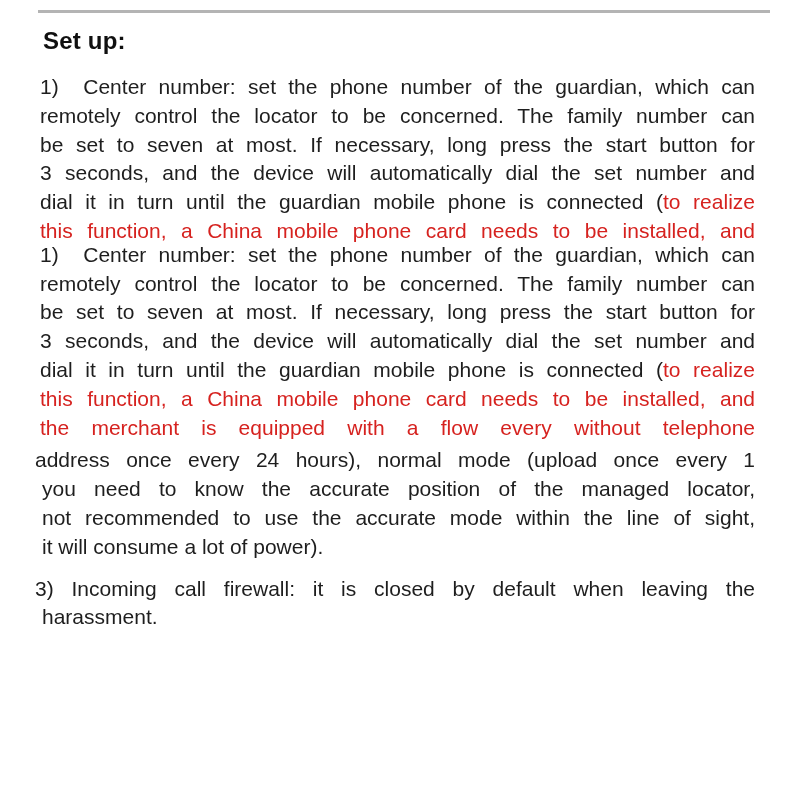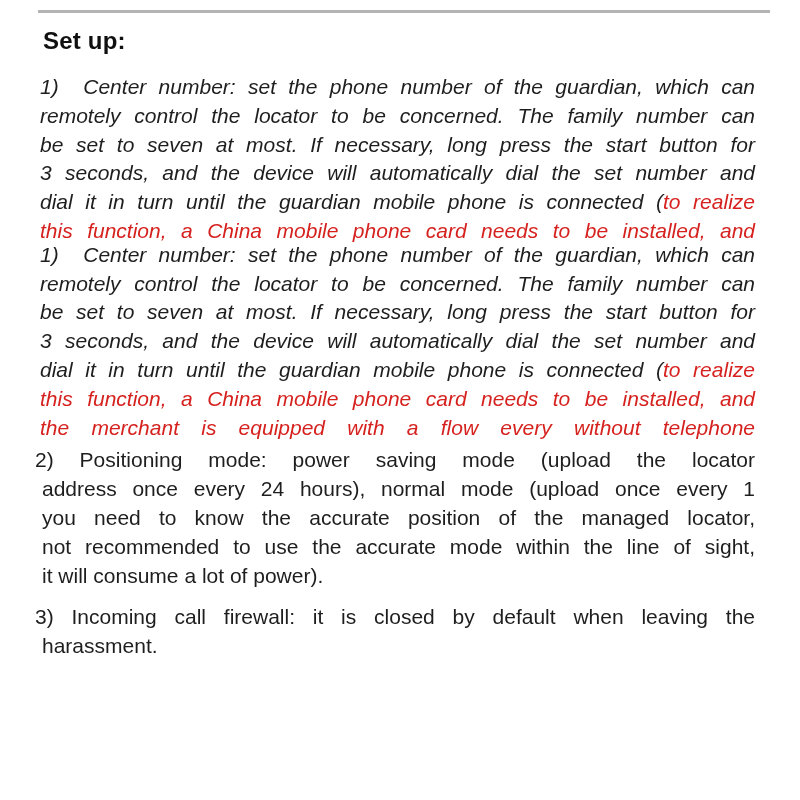--- a/index.html
+++ b/index.html
@@ -26,21 +26,21 @@
     color: #101010;
     margin: 13px 8px 0 43px;
     letter-spacing: 0.2px;
   }
   .doc {
     margin: 17px 45px 0 35px;
     font-size: 21px;
     line-height: 28.8px;
   }
   .para { margin: 0; }
-  .para.flush { padding-left: 5px; font-style: italic; }
+  .para.flush { padding-left: 5px; }
   .para.hang  { padding-left: 7px; }
   .para.hang .line:first-child { text-indent: -7px; }
   .para.tight  { margin-top: -5px; }
   .para.gap-sm { margin-top: 4px; }
   .para.gap-lg { margin-top: 13px; }
   .line {
     min-height: 28.8px;
   }
   .line.just {
     text-align: justify;
@@ -67,21 +67,20 @@
     <div class="para flush tight">
       <div class="line just"><span>1)&nbsp; Center number: set the phone number of the guardian, which can</span></div>
       <div class="line just"><span>remotely control the locator to be concerned. The family number can</span></div>
       <div class="line just"><span>be set to seven at most. If necessary, long press the start button for</span></div>
       <div class="line just"><span>3 seconds, and the device will automatically dial the set number and</span></div>
       <div class="line just"><span>dial it in turn until the guardian mobile phone is connected (</span><span class="red">to realize</span></div>
       <div class="line just"><span class="red">this function, a China mobile phone card needs to be installed, and</span></div>
       <div class="line just"><span class="red">the merchant is equipped with a flow every without telephone</span></div>
     </div>
     <div class="para hang gap-sm">
-      <div class="line just"><span>2) Positioning mode: power saving mode (upload the locator</span></div>
       <div class="line just"><span>address once every 24 hours), normal mode (upload once every 1</span></div>
       <div class="line just"><span>you need to know the accurate position of the managed locator,</span></div>
       <div class="line just"><span>not recommended to use the accurate mode within the line of sight,</span></div>
       <div class="line"><span>it will consume a lot of power).</span></div>
     </div>
     <div class="para hang gap-lg">
       <div class="line just"><span>3)&nbsp;Incoming call firewall: it is closed by default when leaving the</span></div>
       <div class="line"><span>harassment.</span></div>
     </div>
   </div>

